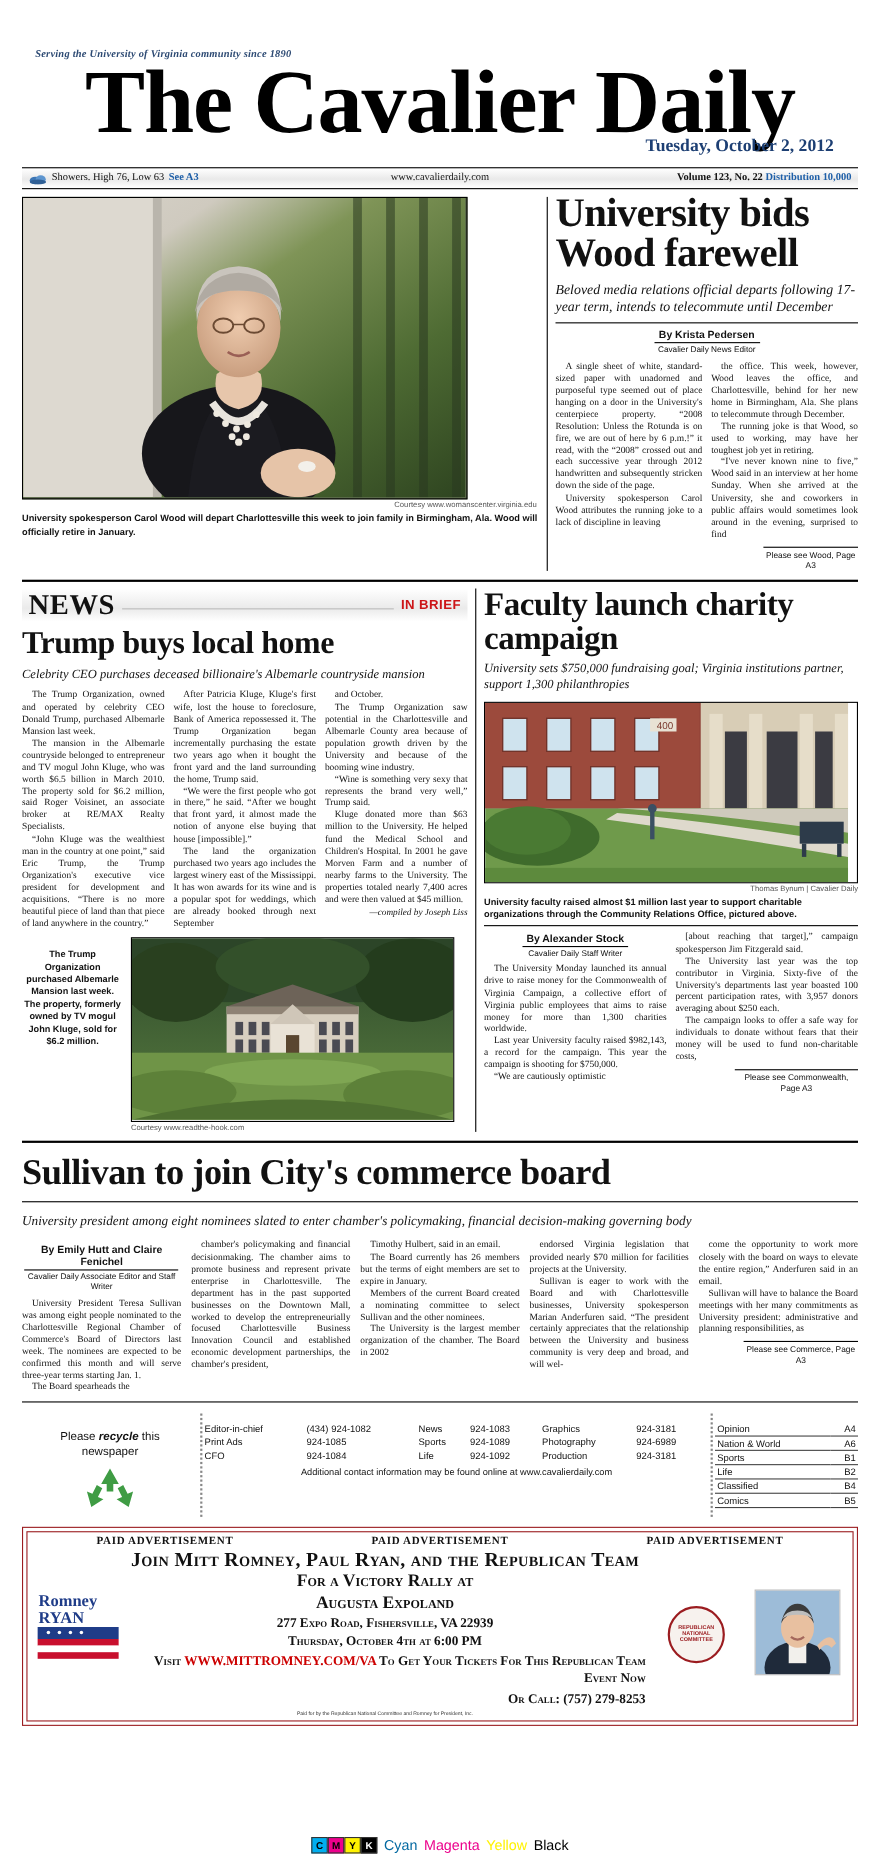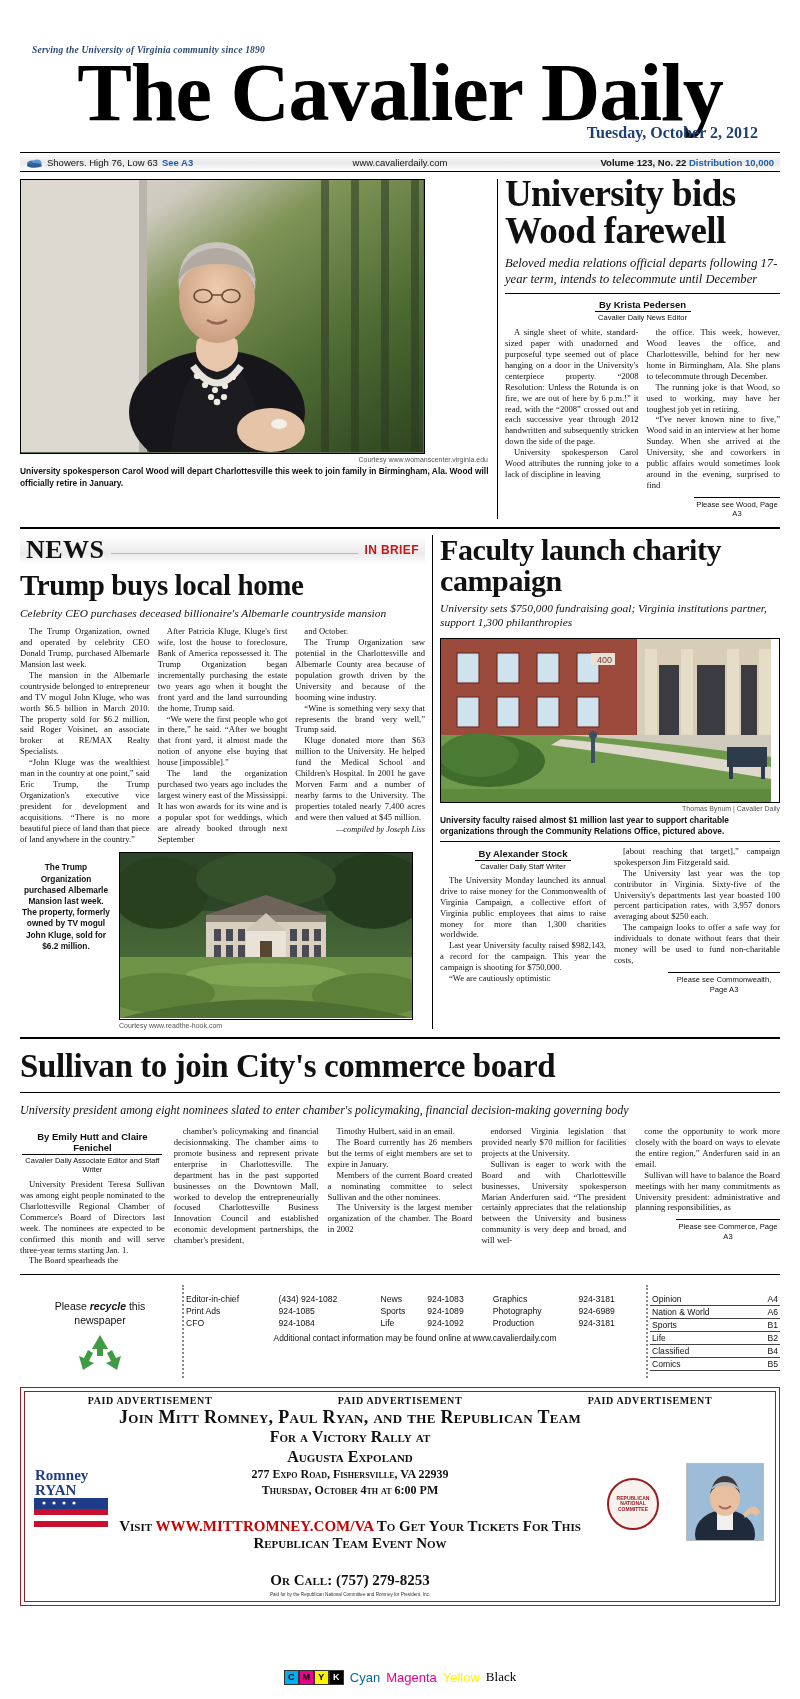--- a/index.html
+++ b/index.html
@@ -40,21 +40,21 @@
     padding-right:22px;
     margin-top:-6px;
   }
   .info-bar{
     margin-top:10px;
     border-top:1.5px solid #000;
     border-bottom:1.5px solid #000;
     background:linear-gradient(to bottom,#ffffff 0%, #e9e9e9 55%, #ffffff 100%);
     height:20px;
     display:flex; align-items:center;
-    font-family:Liberation Sans, sans-serif;
+    font-family:Liberation Serif, serif;
     font-size:9.5px;
     padding:0 6px;
   }
   .info-left{ flex:1; display:flex; align-items:center; gap:4px; }
   .info-center{ flex:1; text-align:center; }
   .info-right{ flex:1; text-align:right; }
   .cloud-icon{
     display:inline-block; width:17px; height:9px; position:relative;
   }
   .cloud-icon svg{ display:block; }
@@ -253,21 +253,21 @@
   .ad-l2{
     font-family:"Liberation Serif", serif; font-weight:bold;
     font-variant:small-caps; font-size:16px; line-height:1.2;
   }
   .ad-l3{
     font-family:"Liberation Serif", serif; font-weight:bold;
     font-variant:small-caps; font-size:12px; line-height:1.35;
   }
   .ad-visit{
     font-family:"Liberation Serif", serif; font-weight:bold;
-    font-variant:small-caps; font-size:15px; margin-top:20px;
+    font-variant:small-caps; font-size:12px; margin-top:4px;text-align:right;
   }
   .ad-url{ color:#c00; }
   .ad-disc{
     font-family:"Liberation Sans", sans-serif;
     font-size:4.6px; color:#333; margin-top:3px;
   }
   .ad-right{ width:92px; text-align:center; }
   .rr-logo{
     font-family:"Liberation Serif", serif; font-weight:bold;
     color:#1f3c88; font-size:15px; line-height:1.0; text-align:left;
@@ -289,21 +289,21 @@
 
   
   .cmyk{
     position:absolute; left:0; right:0; bottom:14px;
     display:flex; align-items:center; justify-content:center; gap:6px;
     font-family:"Liberation Sans", sans-serif; font-size:13px;
   }
   .swatches{ display:flex; }
   .sw{ width:15px;height:15px;display:flex;align-items:center;justify-content:center;
        font-size:9px;font-weight:bold;color:#000;border:1px solid #333;}
-  .cyan-t{ color:#0369a1; } .mag-t{ color:#ec008c; } .yel-t{ color:#fff200; } .blk-t{ color:#000;font-family:Liberation Serif, serif; }
+  .cyan-t{ color:#0369a1; } .mag-t{ color:#ec008c; } .yel-t{ color:#fff200; } .blk-t{ color:#000; }
 </style>
 </head>
 <body>
 
 <div class="page">
 
   <div class="tagline">Serving the University of Virginia community since 1890</div>
   <div class="masthead-title">The Cavalier Daily</div>
   <div class="masthead-date">Tuesday, October 2, 2012</div>
 

